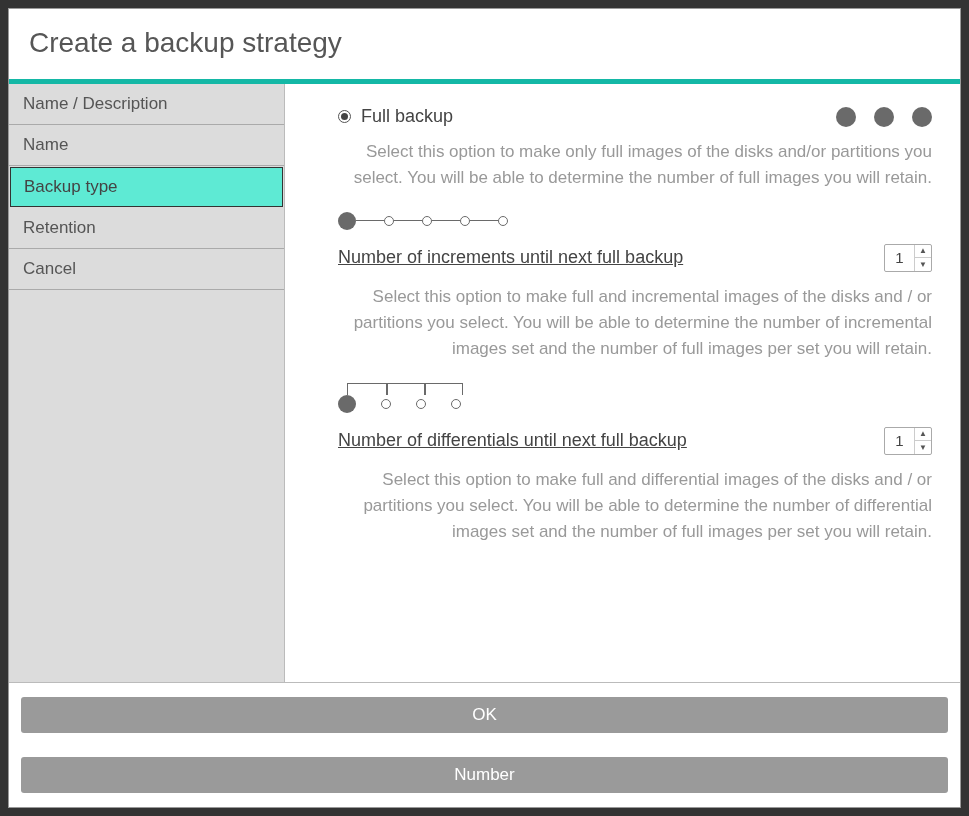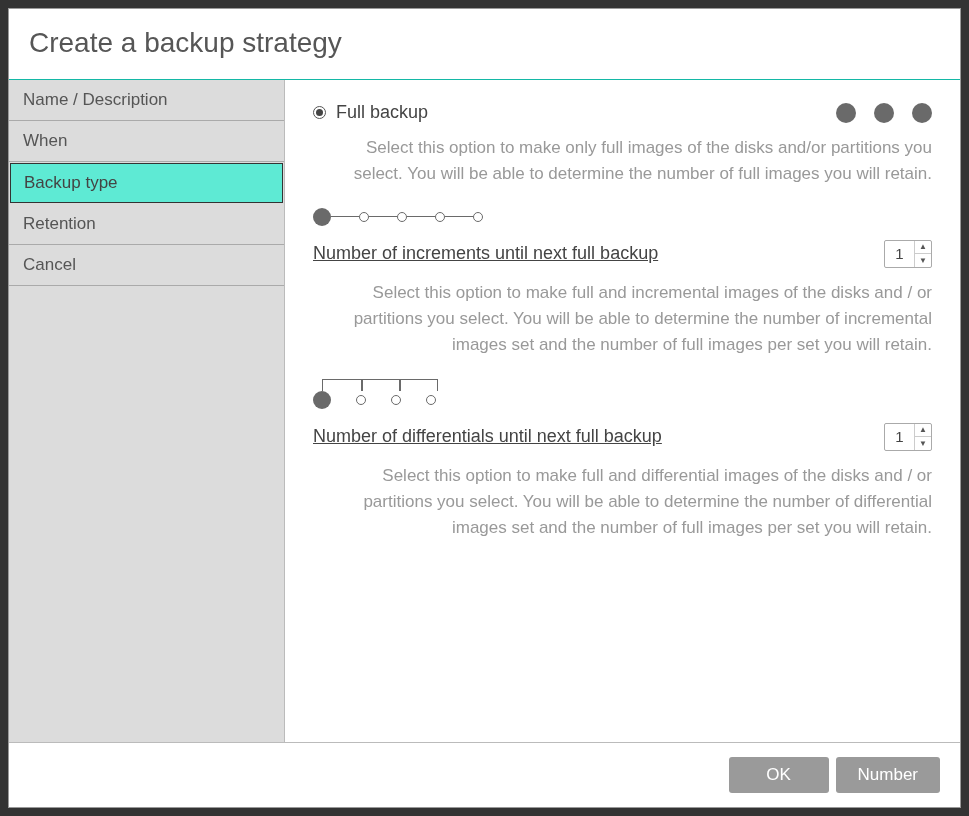--- a/index.html
+++ b/index.html
@@ -14,21 +14,21 @@
     .dialog {
       width: 953px;
       height: 800px;
       background: #fff;
       display: flex;
       flex-direction: column;
       border: 1px solid #999;
     }
     .dialog-header {
       padding: 18px 20px 20px 20px;
-      border-bottom: 1px solid #14b8a6;
+      border-bottom: 5px solid #14b8a6;
     }
     .dialog-title {
       font-size: 28px;
       font-weight: 300;
       color: #565656;
     }
     .dialog-body {
       flex: 1;
       display: flex;
       overflow: hidden;
@@ -50,20 +50,21 @@
       background: #5eead4;
       color: #444;
       border: 1px solid #333;
       margin: 1px;
       padding: 9px 13px;
     }
     .content {
       flex: 1;
       padding: 22px 28px;
       overflow-y: auto;
+      margin-left: 25px;
     }
     .option-block { margin-bottom: 20px; }
     .radio-row {
       display: flex;
       align-items: center;
       justify-content: space-between;
       margin-bottom: 12px;
     }
     .radio-left {
       display: flex;
@@ -209,24 +210,25 @@
       border-radius: 50%;
     }
     .diff-small {
       width: 10px; height: 10px;
       border: 1.5px solid #6a6a6a;
       border-radius: 50%;
       background: #fff;
     }
     .dialog-footer {
       border-top: 1px solid #bbb;
-      padding: 14px 20px;
+      padding: 14px 12px;
       display: flex;
       justify-content: flex-end;
-      gap: 7px;
+      gap: 24px;
+      flex-direction: column;
     }
     .btn {
       min-width: 100px;
       padding: 8px 22px;
       background: #9a9a9a;
       color: #fff;
       font-size: 17px;
       border: none;
       border-radius: 3px;
       cursor: pointer;
@@ -238,21 +240,21 @@
 
 <div class="dialog">
   <div class="dialog-header">
     <h1 class="dialog-title">Create a backup strategy</h1>
   </div>
 
   <div class="dialog-body">
 
     <div class="sidebar">
       <div class="sidebar-item">Name / Description</div>
-      <div class="sidebar-item">When</div>
+      <div class="sidebar-item">Name</div>
       <div class="sidebar-item active">Backup type</div>
       <div class="sidebar-item">Retention</div>
       <div class="sidebar-item">Cancel</div>
     </div>
 
     <div class="content">
 
       <div class="option-block">
         <div class="radio-row">
           <div class="radio-left">

